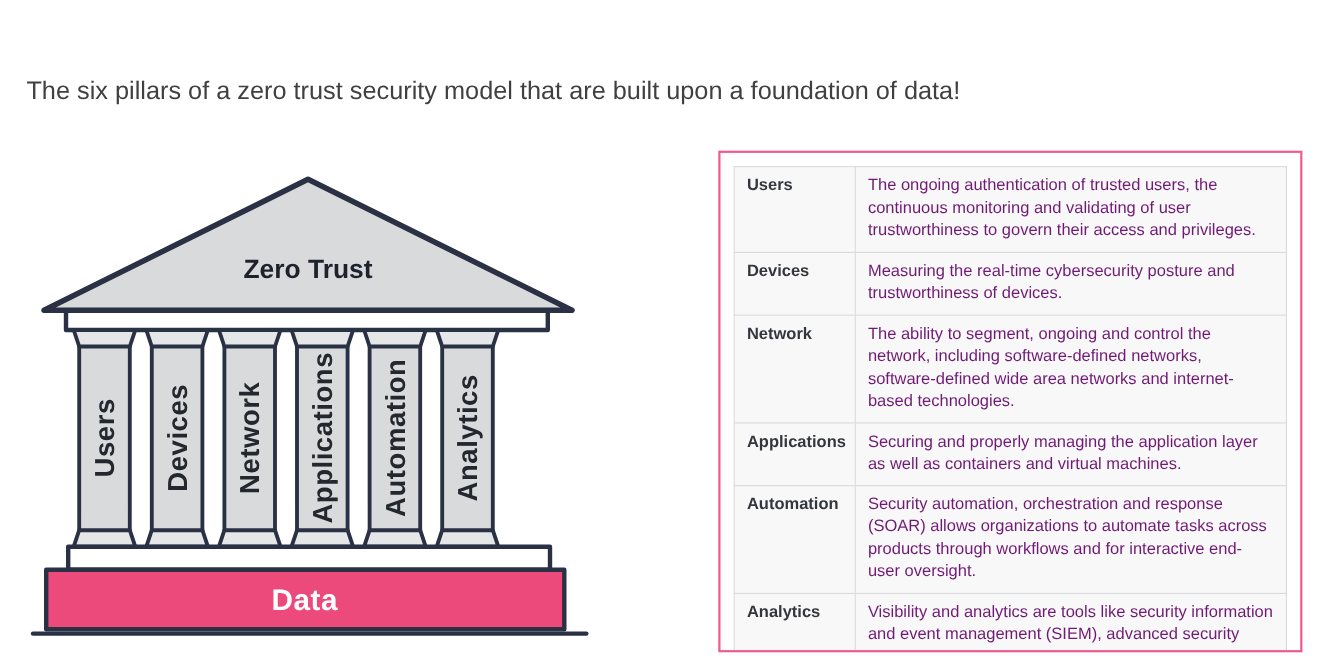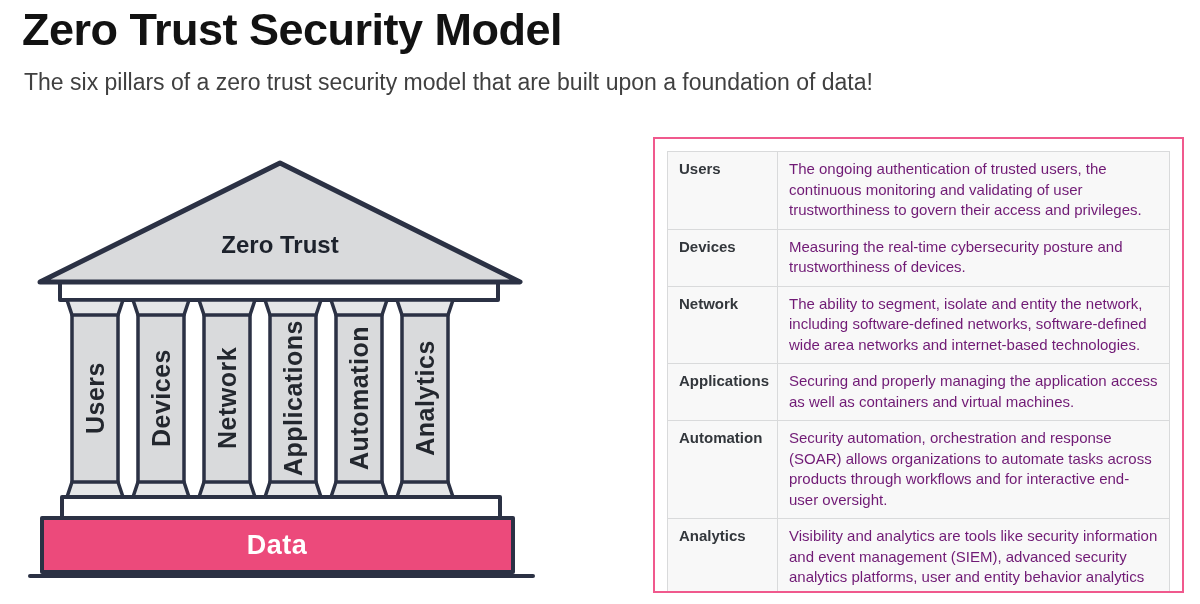--- a/index.html
+++ b/index.html
@@ -50,21 +50,20 @@
   }
   .pillar-table td.name {
     width: 110px; font-weight: bold; color: #33373c;
   }
 </style>
 </head>
 <body>
 
 <div class="canvas">
 
-  <h1 class="page-title">Zero Trust Security Model</h1>
   <p class="page-subtitle">The six pillars of a zero trust security model that are built upon a foundation of data!</p>
 
   <svg class="temple-svg" viewBox="0 0 520 445">
 
     <rect class="bar" x="40" y="134" width="438" height="18"></rect>
 
     <polygon class="roof" points="260,15 500,134 20,134"></polygon>
     <text class="roof-label" x="260" y="105">Zero Trust</text>
 
     <g>
@@ -123,25 +122,25 @@
         <tr>
           <td class="name">Users</td>
           <td>The ongoing authentication of trusted users, the continuous monitoring and validating of user trustworthiness to govern their access and privileges.</td>
         </tr>
         <tr>
           <td class="name">Devices</td>
           <td>Measuring the real-time cybersecurity posture and trustworthiness of devices.</td>
         </tr>
         <tr>
           <td class="name">Network</td>
-          <td>The ability to segment, isolate and entity the network, including software-defined networks, software-defined wide area networks and internet-based technologies.</td>
+          <td>The ability to segment, ongoing and control the network, including software-defined networks, software-defined wide area networks and internet-based technologies.</td>
         </tr>
         <tr>
           <td class="name">Applications</td>
-          <td>Securing and properly managing the application access as well as containers and virtual machines.</td>
+          <td>Securing and properly managing the application layer as well as containers and virtual machines.</td>
         </tr>
         <tr>
           <td class="name">Automation</td>
           <td>Security automation, orchestration and response (SOAR) allows organizations to automate tasks across products through workflows and for interactive end-user oversight.</td>
         </tr>
         <tr>
           <td class="name">Analytics</td>
           <td>Visibility and analytics are tools like security information and event management (SIEM), advanced security analytics platforms, user and entity behavior analytics (UEBA) enable security experts to observe what is happening and orient defenses more intelligently.</td>
         </tr>
       </tbody>

